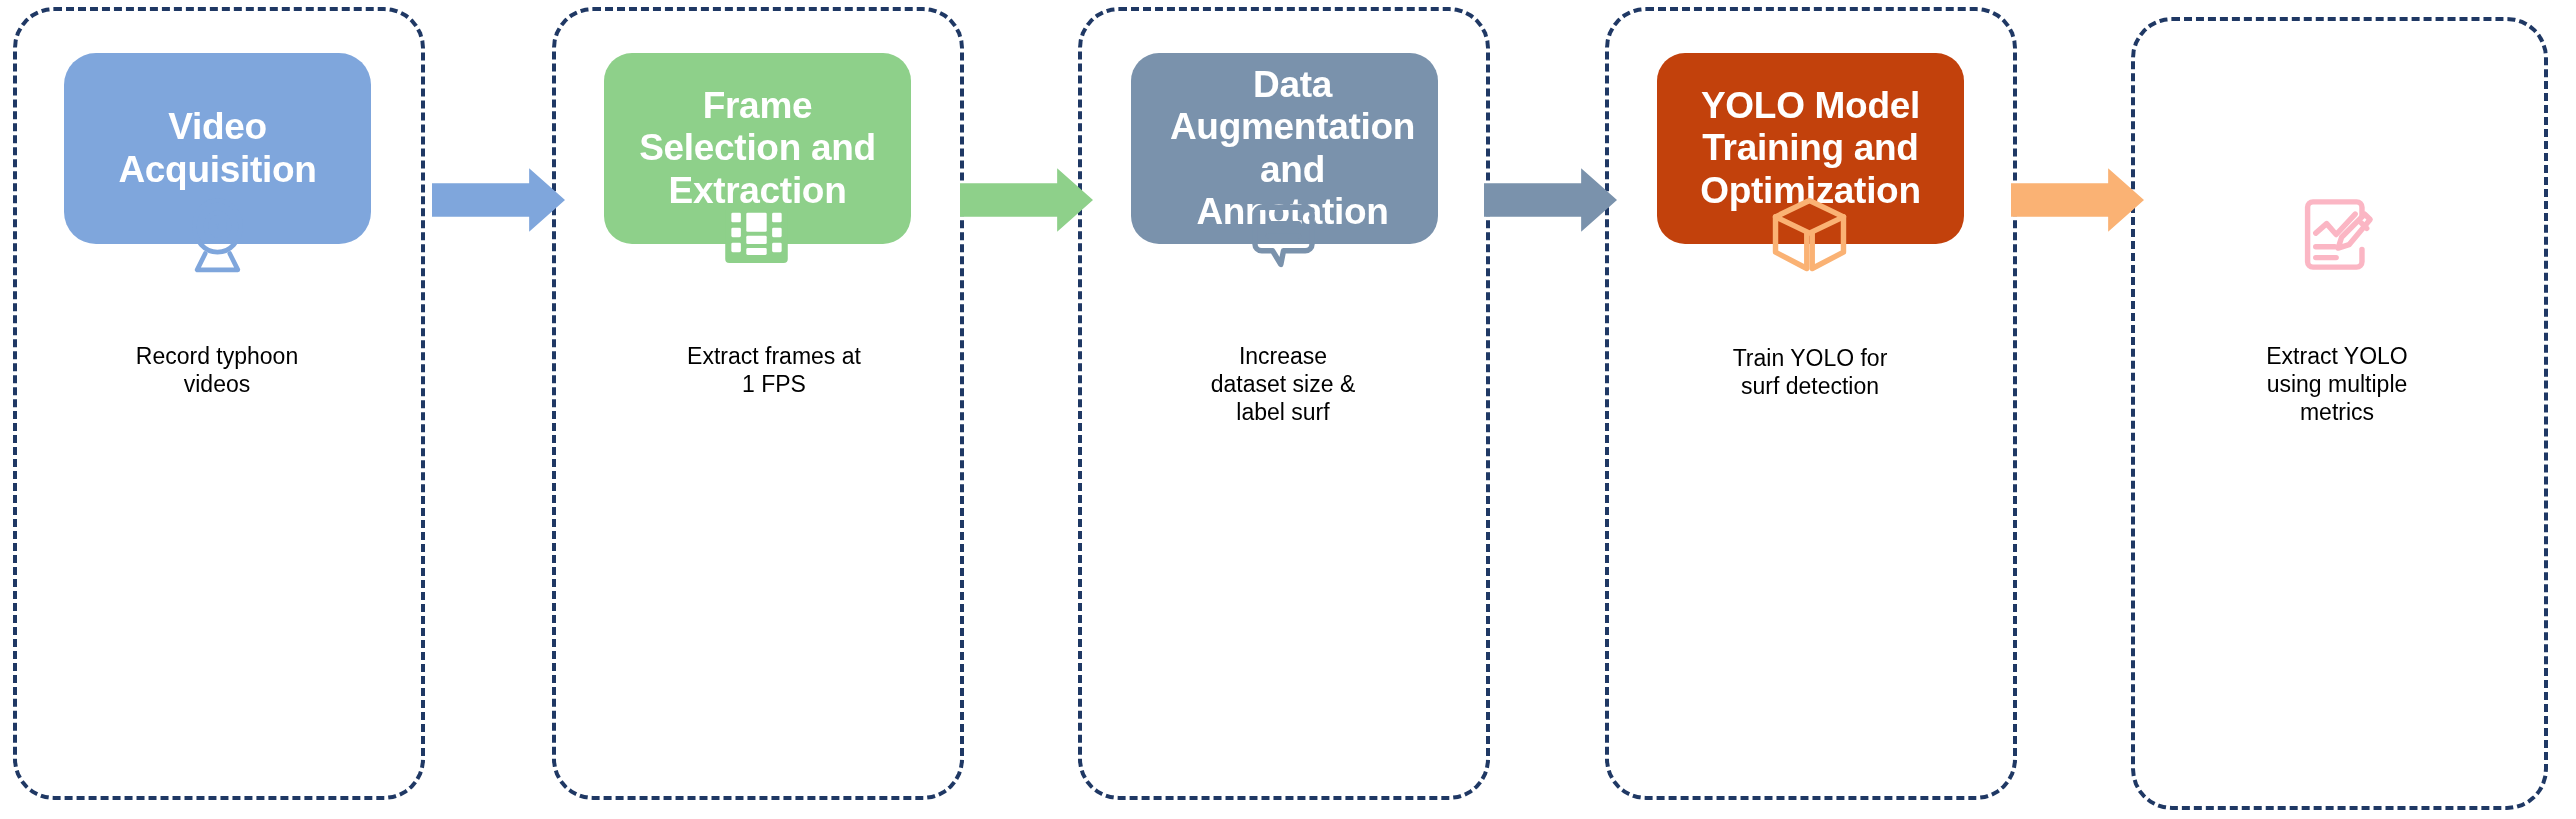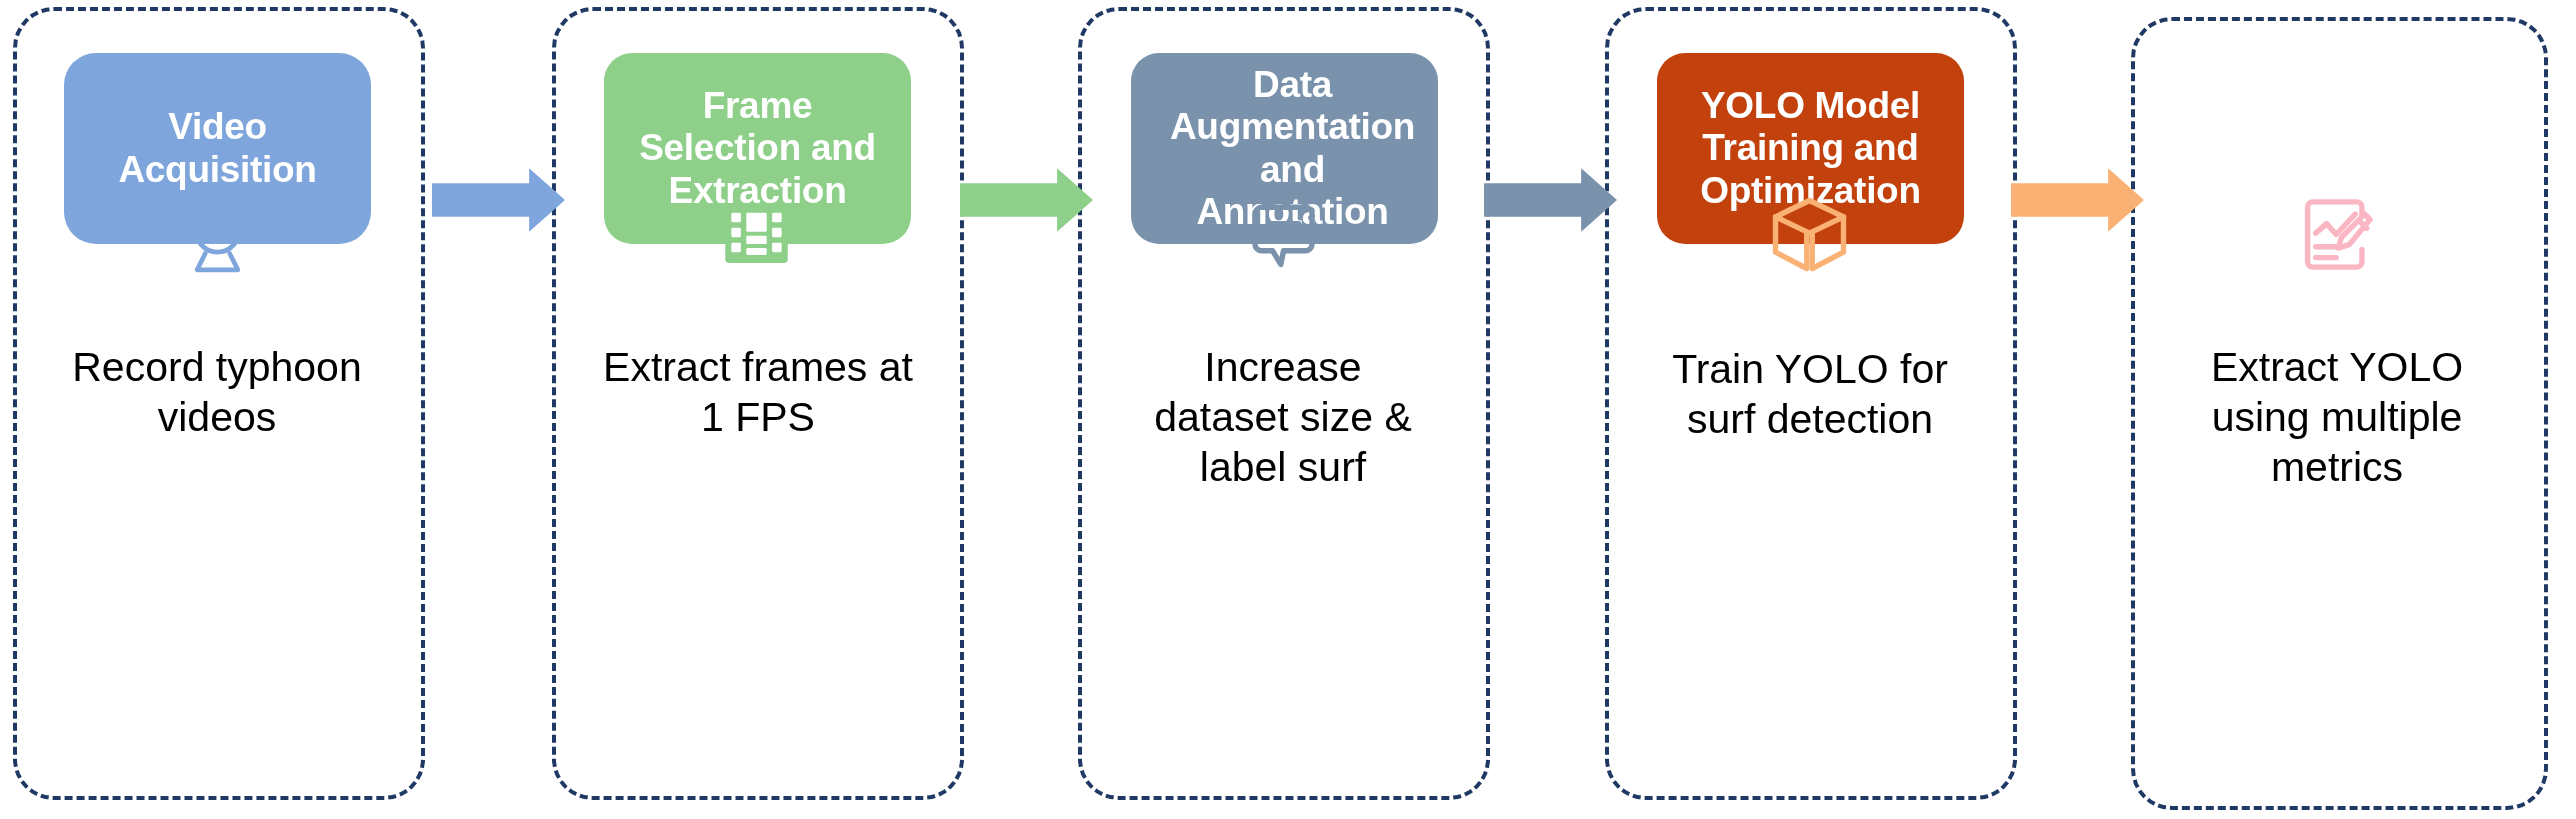--- a/index.html
+++ b/index.html
@@ -36,21 +36,21 @@
     display:flex;
     align-items:center;
     justify-content:center;
   }
   .iconwrap svg{display:block;}
 
   .caption{
     position:absolute;
     text-align:center;
     color:#000000;
-    font-size:41px;
+    font-size:23px;
     line-height:1.22;
     font-weight:normal;
   }
 
   .arrow{position:absolute;}
   .arrow svg{display:block;}
 </style>
 </head>
 <body>
 
@@ -83,21 +83,21 @@
         <rect x="13.5" y="27" width="7" height="7" rx="1" fill="#fff"></rect>
         <rect x="13.5" y="38" width="7" height="7" rx="1" fill="#fff"></rect>
         <rect x="43.5" y="16" width="7" height="7" rx="1" fill="#fff"></rect>
         <rect x="43.5" y="27" width="7" height="7" rx="1" fill="#fff"></rect>
         <rect x="43.5" y="38" width="7" height="7" rx="1" fill="#fff"></rect>
         <rect x="24.5" y="16" width="15" height="14" rx="1" fill="#fff"></rect>
         <rect x="24.5" y="33" width="15" height="6" rx="1" fill="#fff"></rect>
         <rect x="24.5" y="42" width="15" height="5" rx="1" fill="#fff"></rect>
       </svg>
     </div>
-    <div class="caption" style="left: 584px; top: 342px; width: 348px; white-space: pre-line;">Extract frames at
+    <div class="caption" style="left: 600px; top: 342px; width: 348px; white-space: pre-line;">Extract frames at
 1 FPS</div>
     <div class="stage" style="left: 1078px; top: 7px; width: 412px; height: 793px;"></div>
     <div class="titlebox" style="left: 1131px; top: 53px; width: 307px; height: 191px; background: rgb(122, 146, 172);">
       <span style="white-space: pre-line; margin-left: 16px;">Data
 Augmentation
 and
 Annotation</span>
     </div>
     <div class="iconwrap" style="left: 1240px; top: 191px; width: 87px; height: 87px;">
       <svg width="87" height="87" viewBox="0 0 64 64" fill="none" stroke="#7A92AC" stroke-width="4" stroke-linecap="round" stroke-linejoin="round">

